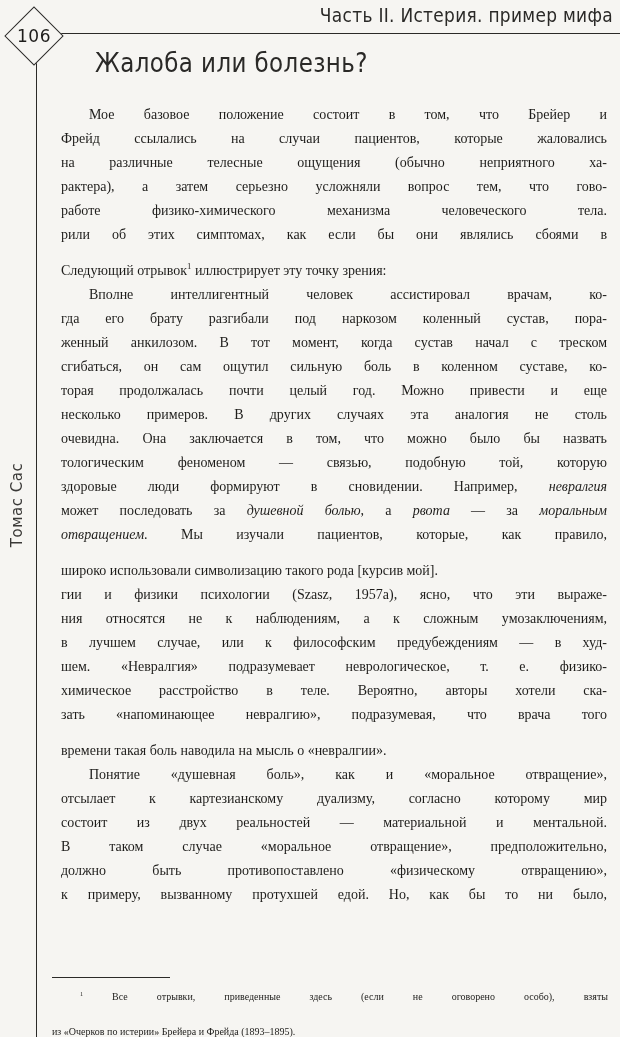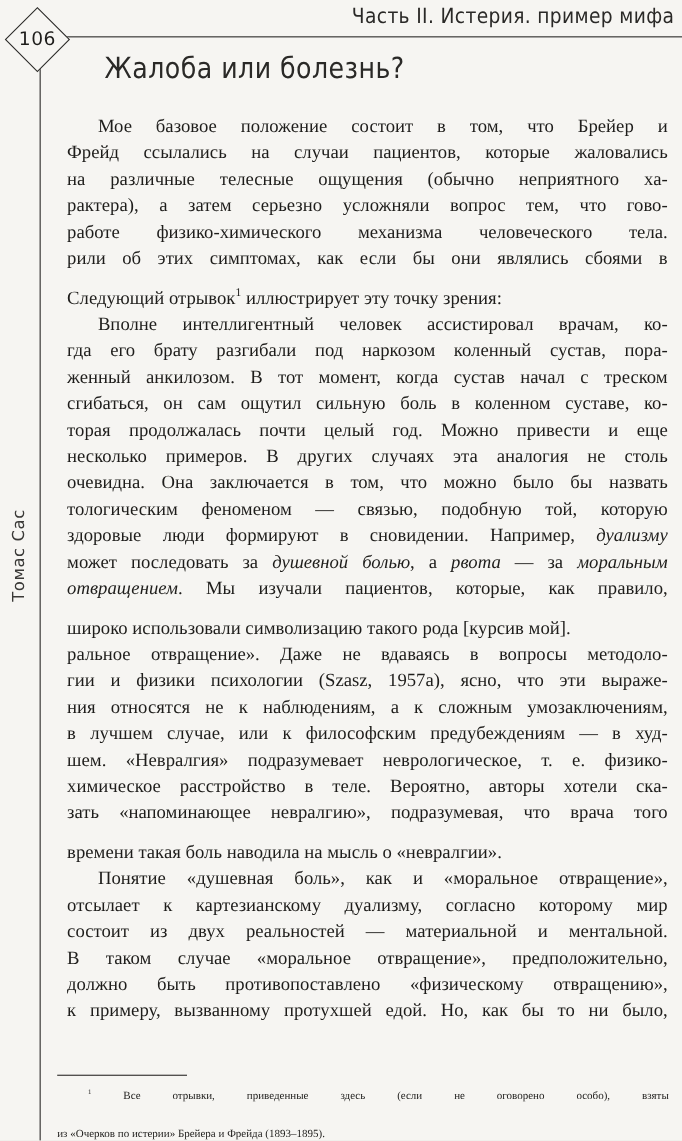--- a/index.html
+++ b/index.html
@@ -50,21 +50,21 @@
   .spine-author{
     position:absolute;left:-42px;top:495px;width:120px;height:20px;
     transform:rotate(-90deg);
     text-align:center;
     font-size:15px;letter-spacing:0.5px;
     color:#3a3937;
   }
   
   .body-text{
     position:absolute;left:61px;top:103px;width:546px;
-    font-size:17px;line-height:24px;
+    font-size:14px;line-height:24px;
   }
   .tline{
     text-align:justify;
     text-align-last:justify;
     white-space:normal;
   }
   .tline.end{text-align-last:left;margin-top:12px;}
   .tline.indent{text-indent:28px;}
   .it{font-style:italic;}
   sup{font-size:0.62em;vertical-align:super;line-height:0;}
@@ -105,25 +105,24 @@
       <div class="tline"><span>рили об этих симптомах, как если бы они являлись сбоями в</span></div>
       <div class="tline end"><span>Следующий отрывок</span><sup>1</sup><span> иллюстрирует эту точку зрения:</span></div>
       <div class="tline indent"><span>Вполне интеллигентный человек ассистировал врачам, ко-</span></div>
       <div class="tline"><span>гда его брату разгибали под наркозом коленный сустав, пора-</span></div>
       <div class="tline"><span>женный анкилозом. В тот момент, когда сустав начал с треском</span></div>
       <div class="tline"><span>сгибаться, он сам ощутил сильную боль в коленном суставе, ко-</span></div>
       <div class="tline"><span>торая продолжалась почти целый год. Можно привести и еще</span></div>
       <div class="tline"><span>несколько примеров. В других случаях эта аналогия не столь</span></div>
       <div class="tline"><span>очевидна. Она заключается в том, что можно было бы назвать</span></div>
       <div class="tline"><span>тологическим феноменом — связью, подобную той, которую</span></div>
-      <div class="tline"><span>здоровые люди формируют в сновидении. Например, </span><span class="it">дуализму</span></div>
+      <div class="tline"><span>здоровые люди формируют в сновидении. Например, </span><span class="it">невралгия</span></div>
       <div class="tline"><span>может последовать за </span><span class="it">душевной болью</span><span>, а </span><span class="it">рвота</span><span> — за </span><span class="it">моральным</span></div>
       <div class="tline"><span class="it">отвращением</span><span>. Мы изучали пациентов, которые, как правило,</span></div>
       <div class="tline end"><span>широко использовали символизацию такого рода [курсив мой].</span></div>
-      <div class="tline"><span>ральное отвращение». Даже не вдаваясь в вопросы методоло-</span></div>
       <div class="tline"><span>гии и физики психологии (Szasz, 1957a), ясно, что эти выраже-</span></div>
       <div class="tline"><span>ния относятся не к наблюдениям, а к сложным умозаключениям,</span></div>
       <div class="tline"><span>в лучшем случае, или к философским предубеждениям — в худ-</span></div>
       <div class="tline"><span>шем. «Невралгия» подразумевает неврологическое, т. е. физико-</span></div>
       <div class="tline"><span>химическое расстройство в теле. Вероятно, авторы хотели ска-</span></div>
       <div class="tline"><span>зать «напоминающее невралгию», подразумевая, что врача того</span></div>
       <div class="tline end"><span>времени такая боль наводила на мысль о «невралгии».</span></div>
       <div class="tline indent"><span>Понятие «душевная боль», как и «моральное отвращение»,</span></div>
       <div class="tline"><span>отсылает к картезианскому дуализму, согласно которому мир</span></div>
       <div class="tline"><span>состоит из двух реальностей — материальной и ментальной.</span></div>

